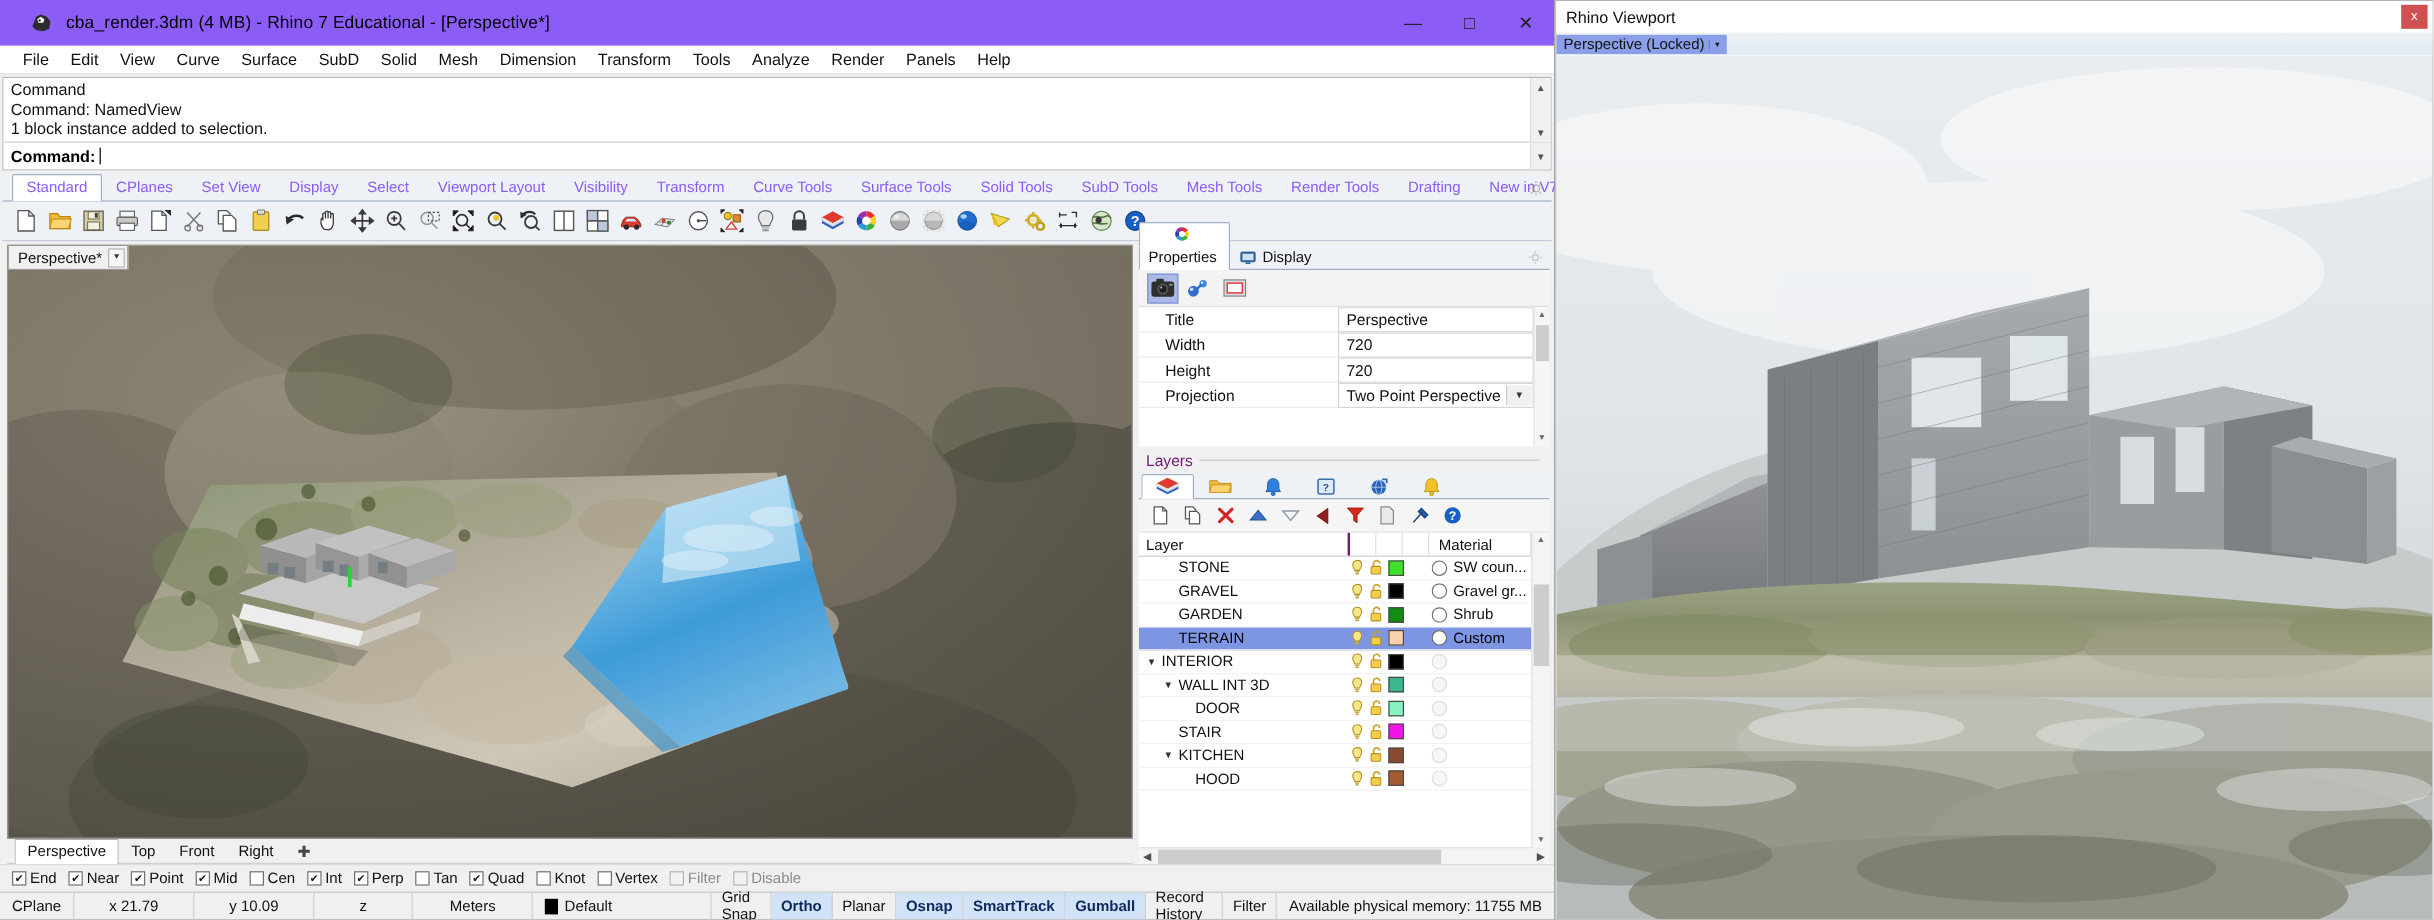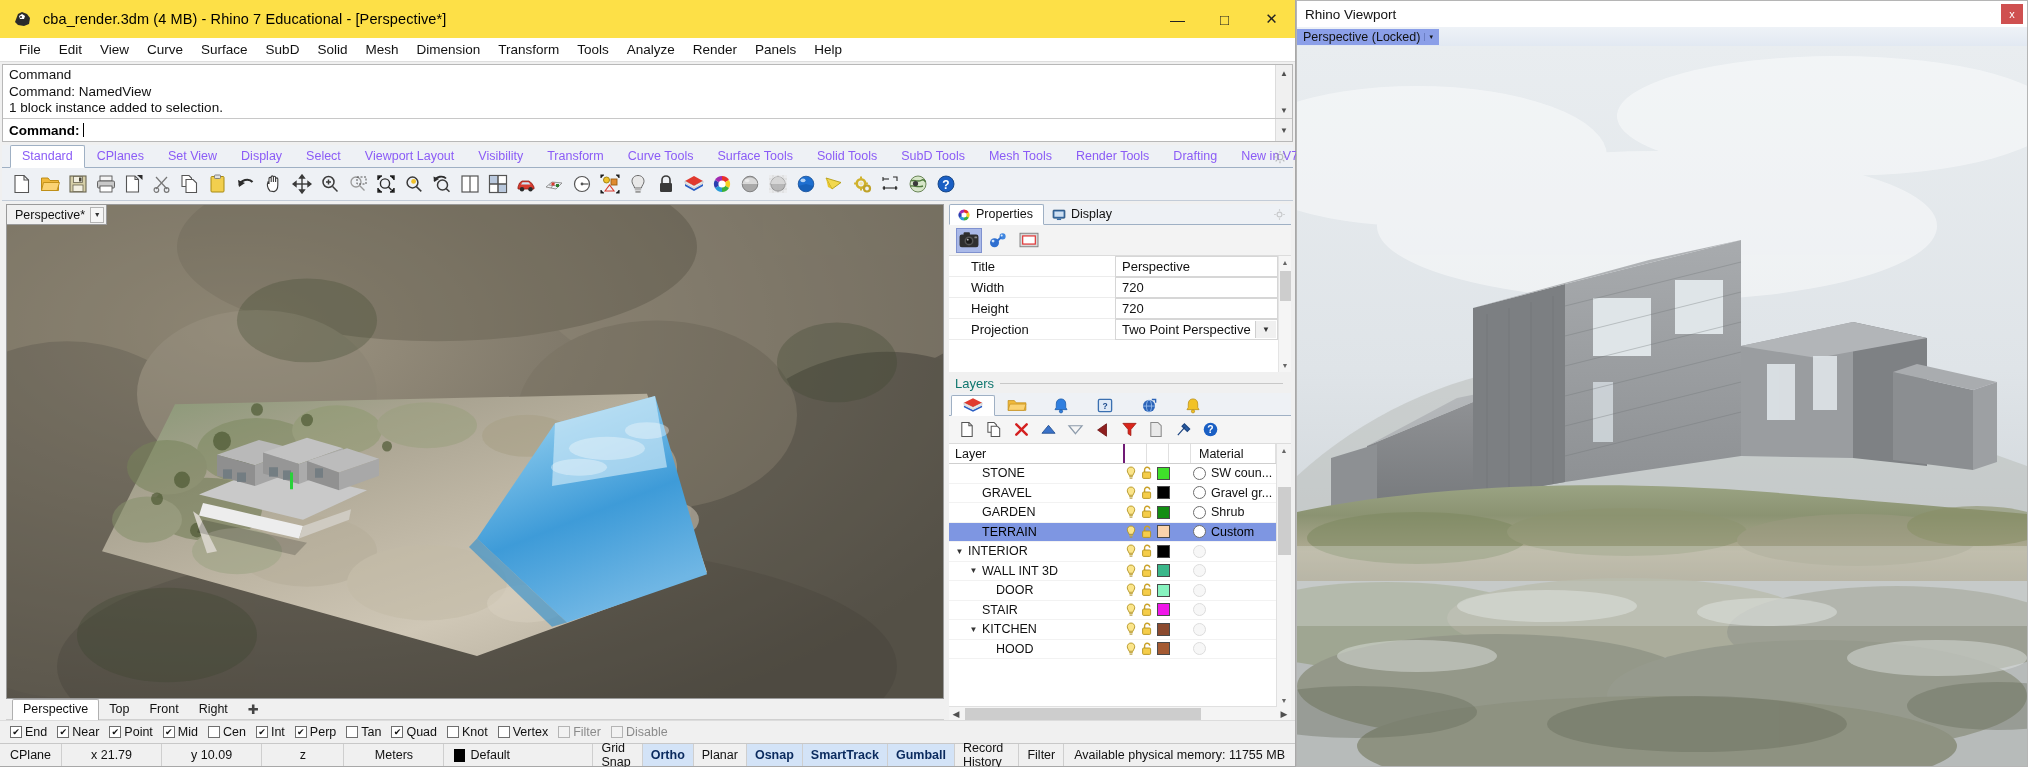--- a/index.html
+++ b/index.html
@@ -22,23 +22,23 @@
     width: 1296px; height: 767px;
     background: #f0f0f0;
     border: 1px solid #a8a8a8;
     border-top: none; border-left: none;
     display: flex; flex-direction: column;
   }
 
   
   .titlebar {
     height: 38px; min-height: 38px;
-    background: #fde047;
+    background: #8b5cf6;
     display: flex; align-items: center;
-    padding-left: 12px;
+    padding-left: 24px;
     position: relative;
   }
   .title-icon {
     width: 22px; height: 22px; margin-right: 9px;
     display: flex; align-items: center; justify-content: center;
   }
   .title-text { font-size: 14.5px; color: #000; letter-spacing: 0.1px; }
   .win-controls { position: absolute; right: 0; top: 0; height: 38px; display: flex; }
   .win-btn {
     width: 47px; height: 38px;
@@ -204,21 +204,21 @@
     position: relative;
   }
   .panel-tab {
     display: flex; align-items: center; gap: 5px;
     padding: 2px 10px 2px 7px; font-size: 12.5px; color: #111;
     cursor: default; line-height: 15px;
     border: 1px solid transparent; border-bottom: none;
   }
   .panel-tab.active {
     background: #fff; border: 1px solid #9fb0c4; border-bottom: 1px solid #fff;
-    margin-bottom: -1px; border-radius: 2px 2px 0 0;
+    margin-bottom: -1px; border-radius: 2px 2px 0 0; flex-direction: column;
   }
   .panel-gear {
     position: absolute; right: 5px; bottom: 3px; width: 13px; height: 13px; opacity: .45;
   }
   .panel-toolrow {
     height: 31px; min-height: 31px; background: #f3f3f3;
     display: flex; align-items: center; gap: 4px; padding-left: 7px;
     border-bottom: 1px solid #dcdcdc;
   }
   .panel-tool {
@@ -254,21 +254,21 @@
   .prop-scroll {
     position: absolute; right: 0; top: 0; bottom: 0; width: 13px;
     background: #f5f5f5; border-left: 1px solid #e4e4e4;
     display: flex; flex-direction: column; align-items: center;
   }
   .prop-scroll-arrow { font-size: 7px; color: #666; height: 13px; line-height: 13px; }
   .prop-scroll-thumb { width: 11px; height: 30px; background: #cdcdcd; margin-top: 2px; }
 
   
   .layers-head {
-    font-size: 13px; color: #0f766e; padding: 4px 0 2px 6px;
+    font-size: 13px; color: #701a75; padding: 4px 0 2px 6px;
     background: #f0f0f0; display: flex; align-items: center; gap: 6px;
   }
   .layers-head .rule { flex: 1; height: 1px; background: #c8c8c8; margin-right: 8px; }
   .lyr-tabs {
     height: 23px; min-height: 23px; background: #eef1f5;
     display: flex; align-items: flex-end; border-bottom: 1px solid #9fb0c4;
     position: relative; padding-left: 2px;
   }
   .lyr-tab {
     width: 44px; height: 21px;

